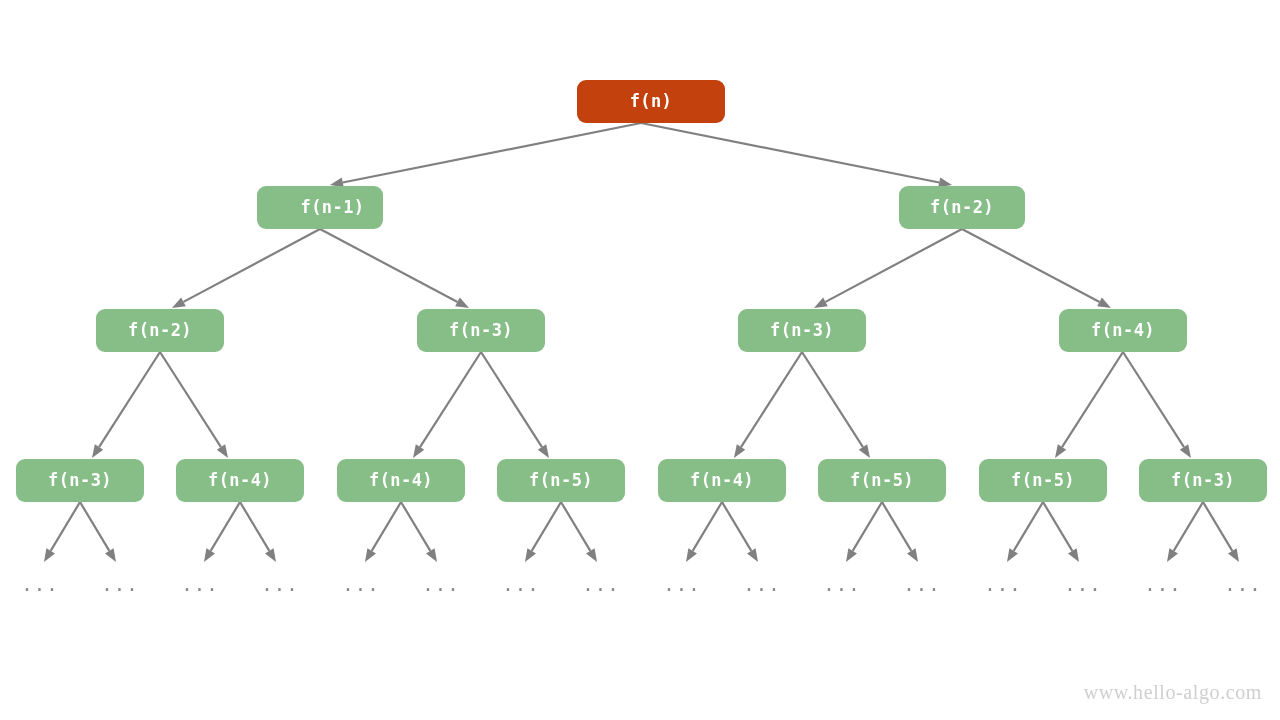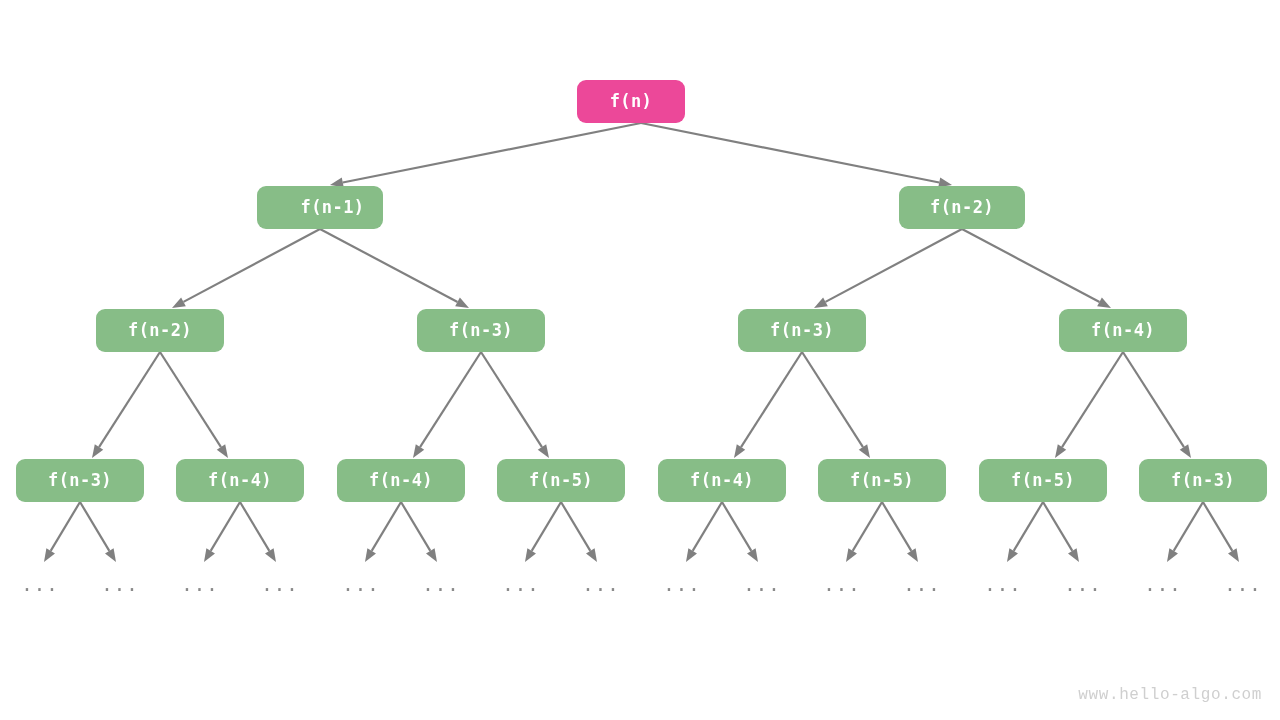--- a/index.html
+++ b/index.html
@@ -46,22 +46,22 @@
     line-height: 1;
     letter-spacing: 1px;
     transform: translate(-50%, -50%);
     white-space: nowrap;
   }
   #watermark {
     position: absolute;
     right: 18px;
     bottom: 16px;
     color: #cfcfcf;
-    font-family: Liberation Mono, monospace;
-    font-size: 16px;
+    font-family: Liberation Serif, serif;
+    font-size: 20px;
     letter-spacing: 0.6px;
     white-space: nowrap;
     text-align: center;
   }
 </style>
 </head>
 <body>
 
 <div id="canvas" style="background: rgb(255, 255, 255);">
 
@@ -182,21 +182,21 @@
         <line x1="1203" y1="502" x2="1173.6884448205578" y2="550.8525919657369" stroke="#808080" stroke-width="2.2" stroke-linecap="butt"></line>
         <polygon points="1167,562 1169.4009801919951,548.2801131885992 1177.9759094491205,553.4250707428746" fill="#808080"></polygon>
       </g>
       <g>
         <line x1="1203" y1="502" x2="1232.3115551794422" y2="550.8525919657369" stroke="#808080" stroke-width="2.2" stroke-linecap="butt"></line>
         <polygon points="1239,562 1228.0240905508795,553.4250707428746 1236.5990198080049,548.2801131885992" fill="#808080"></polygon>
       </g>
     </svg>
 
   <div id="nodes-layer">
-      <div class="node" style="left: 577px; top: 79.5px; width: 108px; height: 43px; background: #ec4899; color: rgb(255, 255, 255);">
+      <div class="node" style="left: 577px; top: 79.5px; width: 148px; height: 43px; background: #c2410c; color: rgb(255, 255, 255);">
         <span>f(n)</span>
       </div>
       <div class="node" style="left: 257px; top: 185.5px; width: 126px; height: 43px; background: rgb(135, 189, 135); color: rgb(255, 255, 255); padding-left: 25px;">
         <span>f(n-1)</span>
       </div>
       <div class="node" style="left: 899px; top: 185.5px; width: 126px; height: 43px; background: rgb(135, 189, 135); color: rgb(255, 255, 255);">
         <span>f(n-2)</span>
       </div>
       <div class="node" style="left: 96px; top: 308.5px; width: 128px; height: 43px; background: rgb(135, 189, 135); color: rgb(255, 255, 255);">
         <span>f(n-2)</span>

